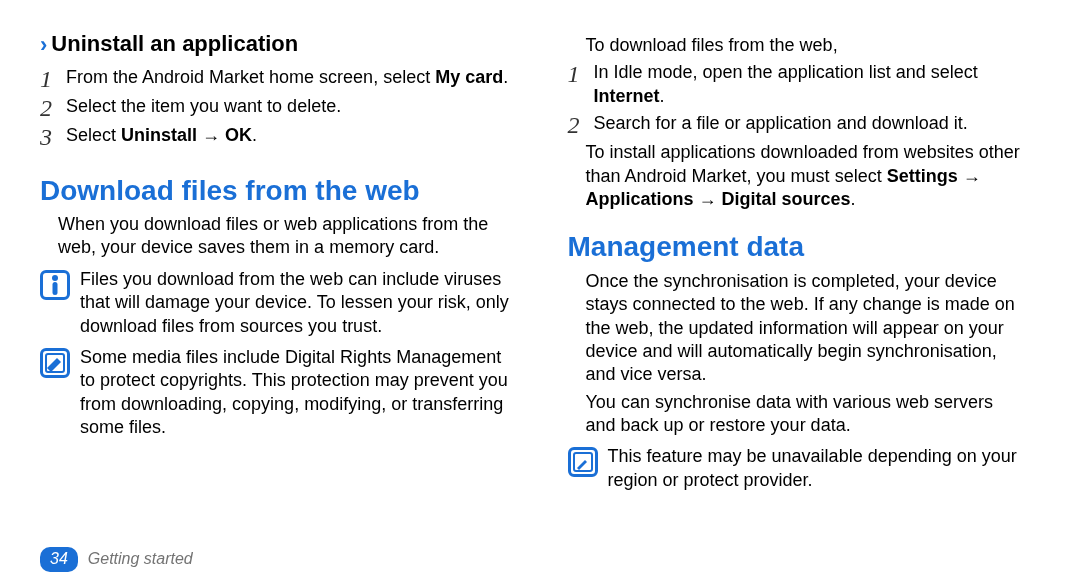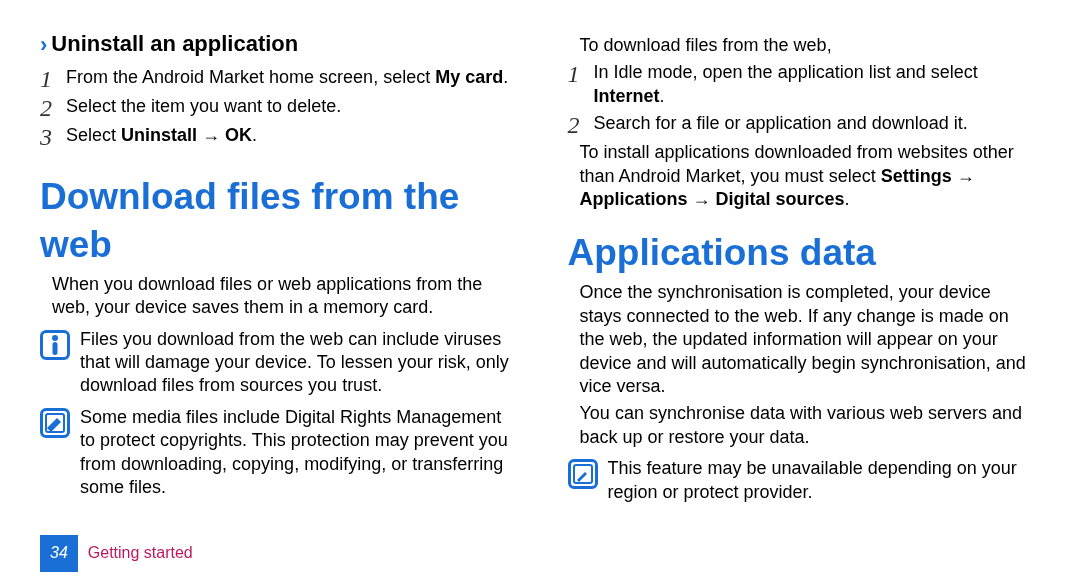--- a/index.html
+++ b/index.html
@@ -30,21 +30,21 @@
     vertical-align: -1px;
   }
   .subhead {
     font-weight: bold;
     font-size: 22px;
     margin-bottom: 6px;
   }
   .main-head {
     color: #1a6fd6;
     font-weight: bold;
-    font-size: 37px;
+    font-size: 28px;
     margin-top: 24px;
     margin-bottom: 4px;
   }
   .main-head.first { margin-top: 18px; }
   .step {
     display: flex;
     align-items: flex-start;
     margin: 4px 0;
   }
   .step-num {
@@ -54,21 +54,21 @@
     color: #333;
     width: 26px;
     flex: none;
     line-height: 1.0;
     padding-top: 1px;
   }
   .step-text {
     flex: 1;
   }
   .para {
-    margin: 4px 12px;
+    margin: 4px 18px;
   }
   .callout {
     display: flex;
     align-items: flex-start;
     margin: 8px 0;
     justify-content: flex-end;
   }
   .callout-icon {
     flex: none;
     width: 30px;
@@ -90,26 +90,27 @@
     display: flex;
     align-items: center;
     gap: 10px;
   }
   .page-badge {
     background: #1a6fd6;
     color: #fff;
     font-style: italic;
     font-weight: 500;
     font-size: 16px;
-    padding: 8px 10px;
-    border-radius: 0;
+    padding: 2px 10px;
+    border-radius: 10px;
   }
   .footer-label {
+    font-style: italic;
     font-size: 16px;
-    color: #be185d;
+    color: #737373;
   }
   b { font-weight: bold; }
 </style>
 </head>
 <body>
 
 <div class="page">
 
   <div class="col">
 
@@ -164,21 +165,21 @@
       <div class="step-num">1</div>
       <div class="step-text">In Idle mode, open the application list and select <b>Internet</b>.</div>
     </div>
     <div class="step">
       <div class="step-num">2</div>
       <div class="step-text">Search for a file or application and download it.</div>
     </div>
 
     <div class="para">To install applications downloaded from websites other than Android Market, you must select <b>Settings</b> → <b>Applications</b> → <b>Digital sources</b>.</div>
 
-    <div class="main-head first">Applications data</div>
+    <div class="main-head first">Management data</div>
     <div class="para">Once the synchronisation is completed, your device stays connected to the web. If any change is made on the web, the updated information will appear on your device and will automatically begin synchronisation, and vice versa.</div>
     <div class="para">You can synchronise data with various web servers and back up or restore your data.</div>
 
     <div class="callout">
       <div class="callout-icon note">
         <svg viewBox="0 0 20 20">
             <rect x="1" y="1" width="18" height="18" rx="2" fill="none" stroke="#1a6fd6" stroke-width="2"></rect>
             <path d="M4 16 L12 8 L14 10 L6 18 Z" fill="#1a6fd6"></path>
           </svg>
       </div>

